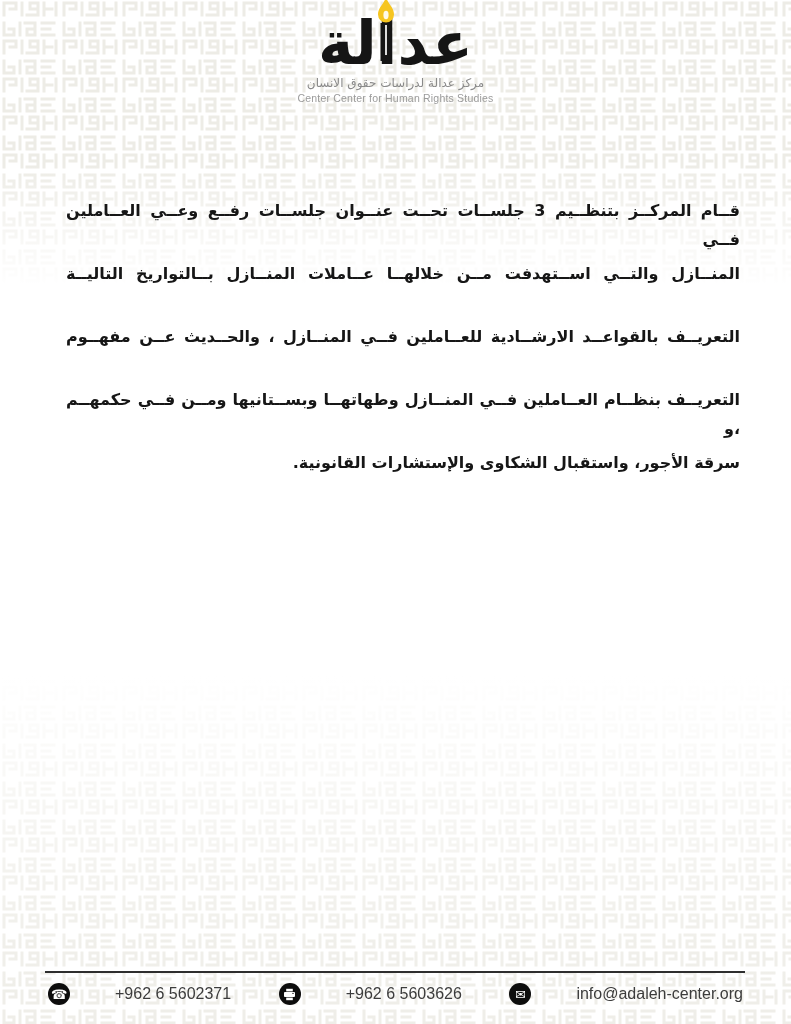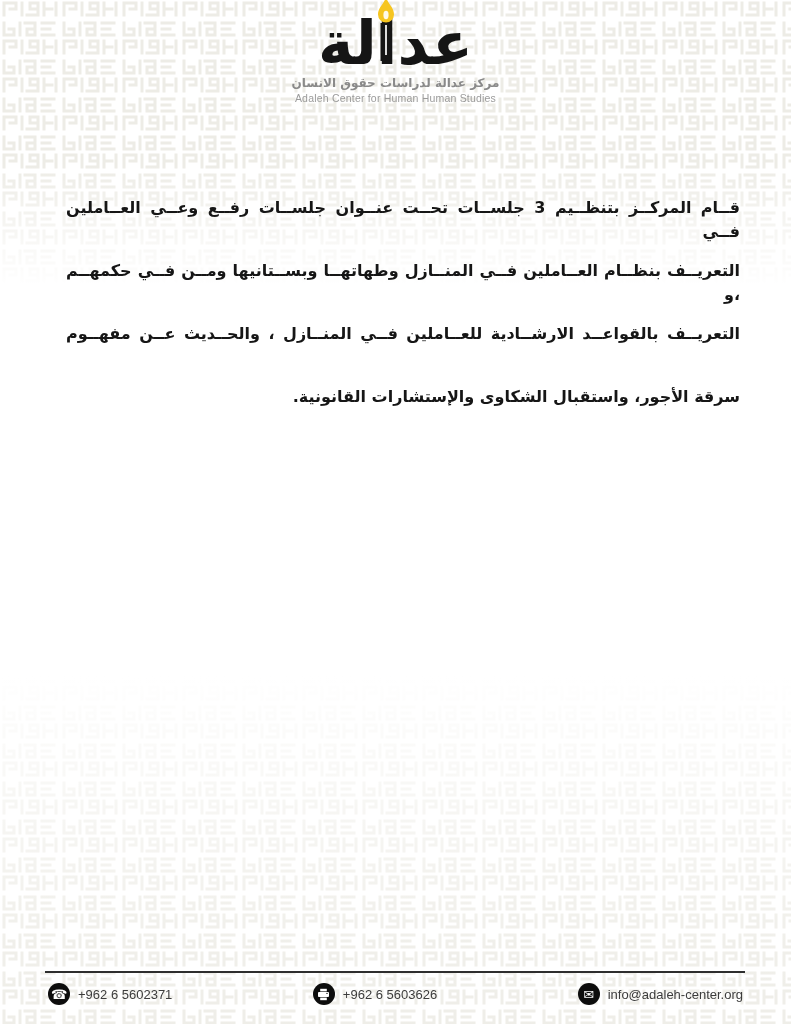--- a/index.html
+++ b/index.html
@@ -22,53 +22,54 @@
   }
   
   .logo-head{position:absolute;top:12px;left:0;width:100%;text-align:center;z-index:2;}
   .wordmark-wrap{position:relative;display:inline-block;line-height:1;}
   .wordmark{
     font-family:"DejaVu Sans",sans-serif;font-weight:bold;font-size:60px;
     color:#151515;letter-spacing:-1px;display:inline-block;line-height:1.05;
   }
   .candle-svg{position:absolute;left:44%;top:-15px;transform:translateX(-50%);}
   .tagline-ar{
-    font-family:"DejaVu Sans",sans-serif;font-weight:bold;font-size:12px;
+    font-family:"DejaVu Sans",sans-serif;font-weight:normal;font-size:12px;
     color:#8a8a8a;margin-top:1px;direction:rtl;
   }
   .tagline-en{
     font-family:"Liberation Sans",sans-serif;font-size:10.5px;color:#9b9b9b;
     margin-top:2px;letter-spacing:.2px;
   }
   
   .doc{position:absolute;top:196px;left:66px;right:51px;z-index:2;direction:rtl;}
   .line{
     direction:rtl;unicode-bidi:plaintext;
     text-align:justify;text-align-last:justify;
     font-family:"DejaVu Sans",sans-serif;font-weight:bold;font-size:16px;
-    color:#161616;line-height:24px;height:63px;
+    color:#161616;line-height:29px;height:63px;
   }
   .line.line-end{text-align:left;text-align-last:right;}
   
   .footer-line{position:absolute;top:971px;left:45px;width:700px;height:2px;background:#2e2e2e;z-index:2;}
   .footer{
     position:absolute;top:983px;left:48px;right:48px;z-index:2;
     display:flex;justify-content:space-between;align-items:center;
   }
   .contact{display:flex;align-items:center;gap:8px;}
   .cicon{
     width:22px;height:22px;border-radius:50%;background:#0d0d0d;flex:0 0 auto;
     display:flex;align-items:center;justify-content:center;
   }
   .cicon .glyph{
     color:#ffffff;font-family:"DejaVu Sans",sans-serif;font-size:13px;line-height:1;
   }
   .contact .label{
-    font-family:"Liberation Sans",sans-serif;font-size:13px;color:#3c3c3c;
+    font-family:"Liberation Sans",sans-serif;font-size:16px;color:#3c3c3c;
     white-space:nowrap;
+    margin-left:37px;
   }
   a.label{text-decoration:none;color:#3c3c3c;}
 </style>
 </head>
 <body>
 
 <div class="wm-layer">
   <svg id="wm-svg" width="791" height="1024" xmlns="http://www.w3.org/2000/svg">
     <defs>
       <g id="wm-tile" fill="none" stroke-width="3" stroke-linecap="square" stroke="#EDECE6">
@@ -554,27 +555,28 @@
   <div class="wordmark-wrap">
     <span class="wordmark">عدالة</span>
     <svg class="candle-svg" width="22" height="66" viewBox="0 0 22 66">
       <path d="M11,1 C14.5,8 19,11.5 19,17.5 A8,8 0 1 1 3,17.5 C3,11.5 7.5,8 11,1 Z" fill="#F6C51F"></path>
       <ellipse cx="11" cy="18" rx="2.6" ry="4.2" fill="#ffffff" opacity="0.9"></ellipse>
       <rect x="5.5" y="26" width="11" height="38" fill="#151515"></rect>
       <rect x="10" y="28" width="2" height="30" fill="#ffffff" opacity="0.85"></rect>
     </svg>
   </div>
   <div class="tagline-ar">مركز عدالة لدراسات حقوق الانسان</div>
-  <div class="tagline-en">Adaleh Center for Human Human Studies</div>
+  <div class="tagline-en">Center Center for Human Rights Studies</div>
 </header>
 
 <main class="doc">
   <div class="line">قــام المركــز بتنظــيم 3 جلســات تحــت عنــوان جلســات رفــع وعــي العــاملين فــي</div>
+  <div class="line">المنــازل والتــي اســتهدفت مــن خلالهــا عــاملات المنــازل بــالتواريخ التاليــة</div>
+  <div class="line">التعريــف بالقواعــد الارشــادية للعــاملين فــي المنــازل ، والحــديث عــن مفهــوم</div>
   <div class="line">التعريــف بنظــام العــاملين فــي المنــازل وطهاتهــا وبســتانيها ومــن فــي حكمهــم ،و</div>
-  <div class="line">التعريــف بالقواعــد الارشــادية للعــاملين فــي المنــازل ، والحــديث عــن مفهــوم</div>
   <div class="line line-end">سرقة الأجور، واستقبال الشكاوى والإستشارات القانونية.</div>
 </main>
 
 <div class="footer-line"></div>
 <footer class="footer">
 
   <div class="contact">
     <span class="cicon">
       <span class="glyph">☎</span>
     </span>

